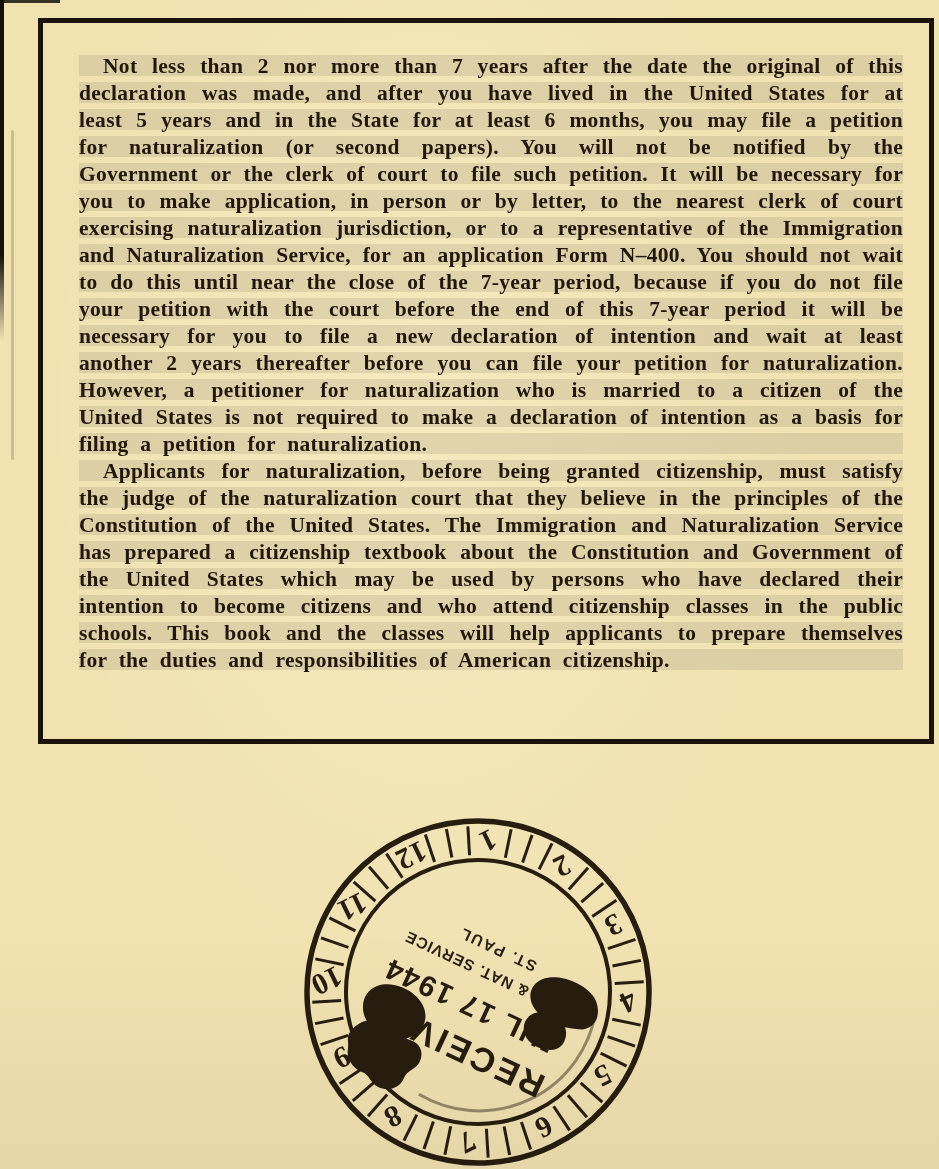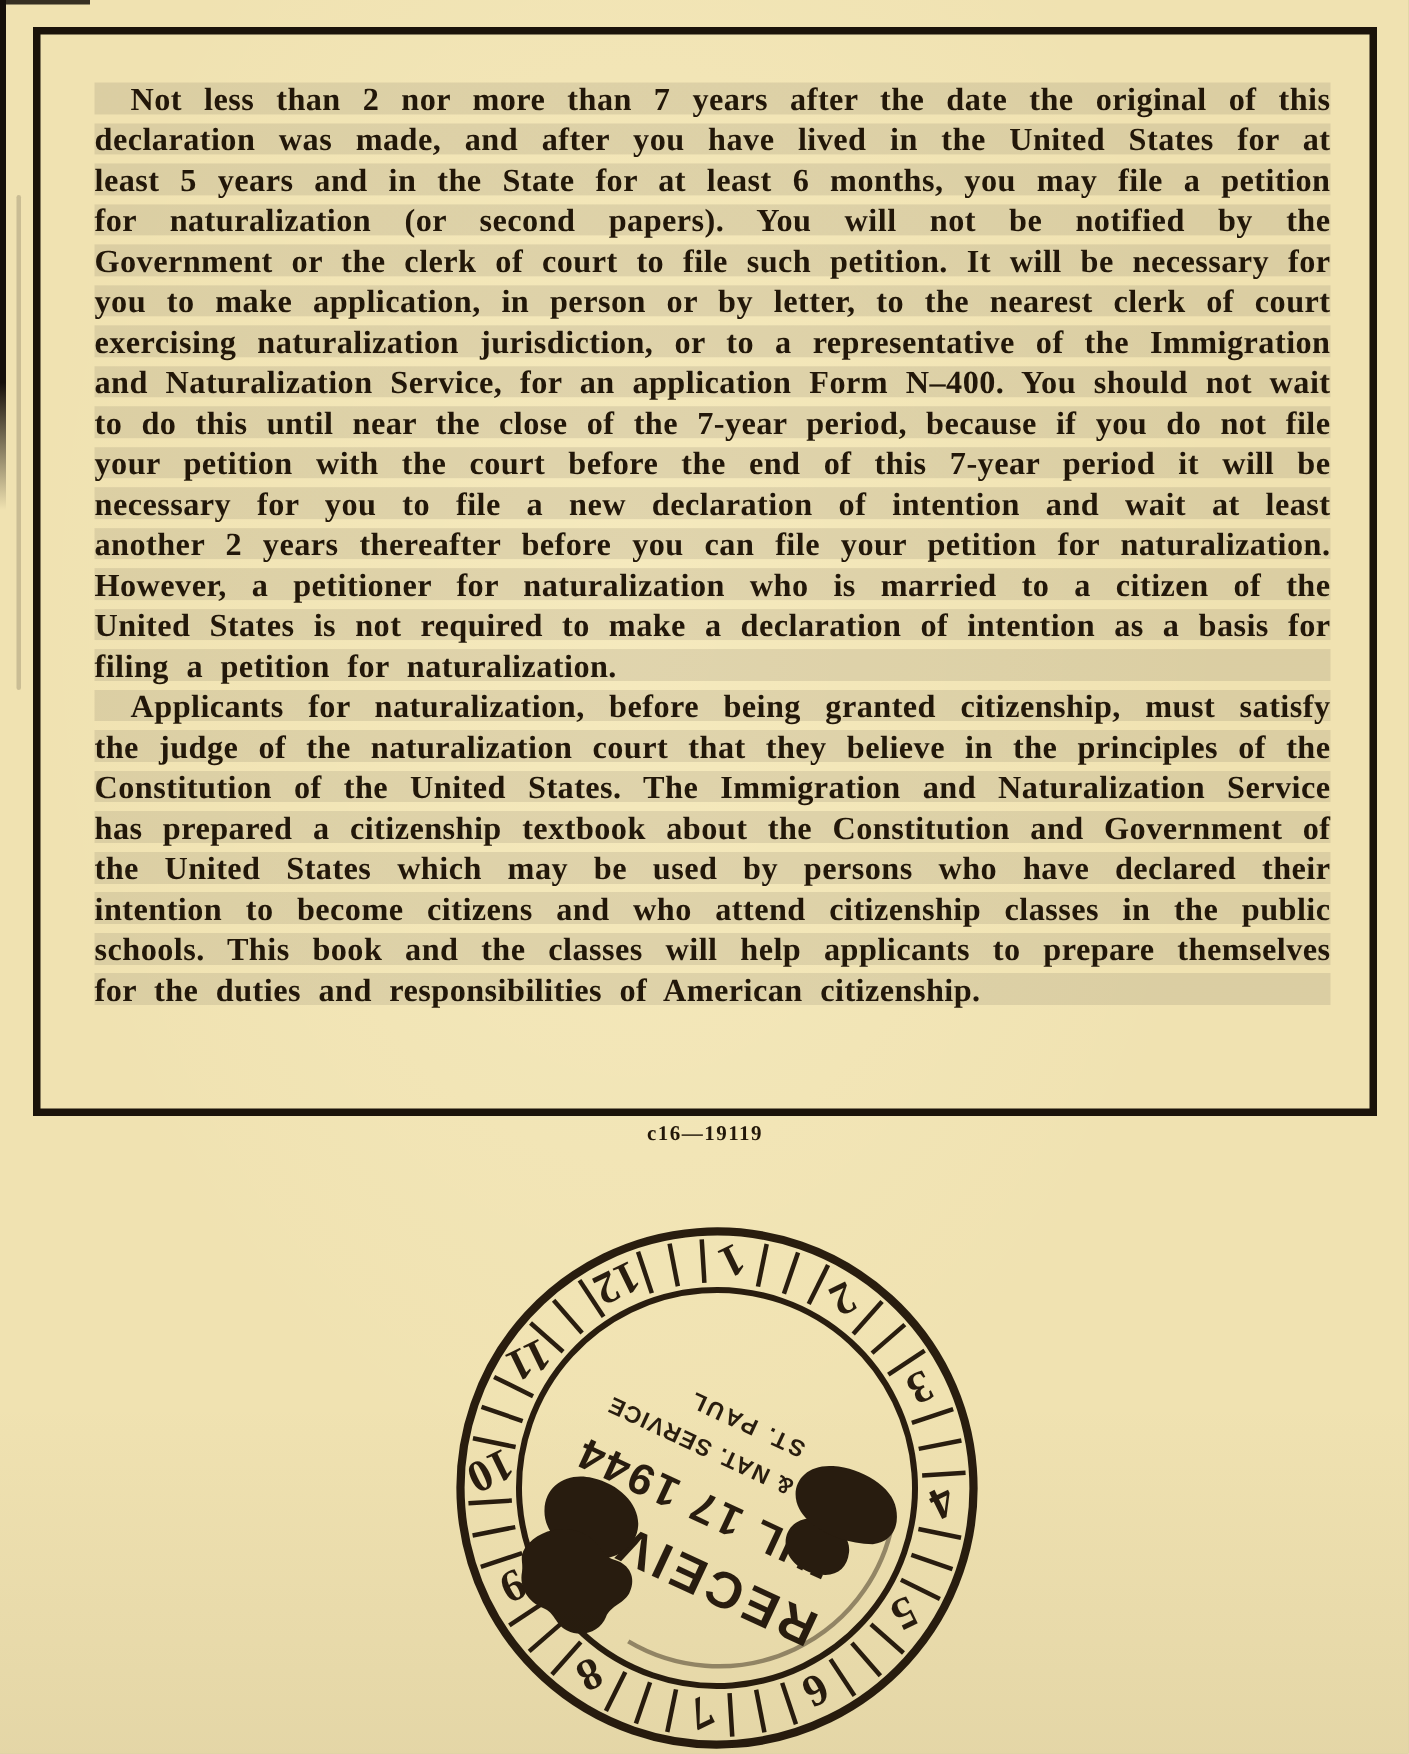--- a/index.html
+++ b/index.html
@@ -27,21 +27,21 @@
   }
   .edge-mark-top{
     position:absolute;left:0;top:0;width:60px;height:3px;background:#16100a;opacity:.85;
   }
   .edge-smudge{
     position:absolute;left:11px;top:130px;width:3px;height:330px;
     background:rgba(70,58,44,.22);border-radius:2px;
   }
   
   .text-box{
-    position:absolute;left:22px;top:18px;width:886px;height:716px;
+    position:absolute;left:38px;top:18px;width:886px;height:716px;
     border:5px solid var(--border);
     box-sizing:content-box;
   }
   .text-inner{
     padding:30px 26px 8px 36px;
   }
   .para{
     margin:0;
     color:var(--ink);
     font-family:"Liberation Serif", serif;
@@ -103,21 +103,20 @@
   <div class="edge-mark-top"></div>
   <div class="edge-smudge"></div>
 
   <div class="text-box">
     <div class="text-inner">
       <p class="para">Not less than 2 nor more than 7 years after the date the original of this declaration was made, and after you have lived in the United States for at least 5 years and in the State for at least 6 months, you may file a petition for naturalization (or second papers).  You will not be notified by the Government or the clerk of court to file such petition.  It will be necessary for you to make application, in person or by letter, to the nearest clerk of court exercising naturalization jurisdiction, or to a representative of the Immigration and Naturalization Service, for an application Form N–400.  You should not wait to do this until near the close of the 7-year period, because if you do not file your petition with the court before the end of this 7-year period it will be necessary for you to file a new declaration of intention and wait at least another 2 years thereafter before you can file your petition for naturalization.  However, a petitioner for naturalization who is married to a citizen of the United States is not required to make a declaration of intention as a basis for filing a petition for naturalization.</p>
       <p class="para">Applicants for naturalization, before being granted citizenship, must satisfy the judge of the naturalization court that they believe in the principles of the Constitution of the United States.  The Immigration and Naturalization Service has prepared a citizenship textbook about the Constitution and Government of the United States which may be used by persons who have declared their intention to become citizens and who attend citizenship classes in the public schools.  This book and the classes will help applicants to prepare themselves for the duties and responsibilities of American citizenship.</p>
     </div>
   </div>
 
-  <div class="footnote">c16—19119</div>
 
   <svg class="stamp" viewBox="0 0 372 372" aria-hidden="true">
 
     <g transform="rotate(-26 186 186)">
       <circle class="outer-ring" cx="186" cy="186" r="171"></circle>
       <circle class="inner-ring" cx="186" cy="186" r="132"></circle>
       <path class="ghost-arc" d="M 88,252 A 118 118 0 0 0 284,254"></path>
       <g class="dial-ticks">
           <line x1="203.9" y1="50.2" x2="207.7" y2="21.4"></line>
           <line x1="221.5" y1="53.7" x2="229.0" y2="25.7"></line>

